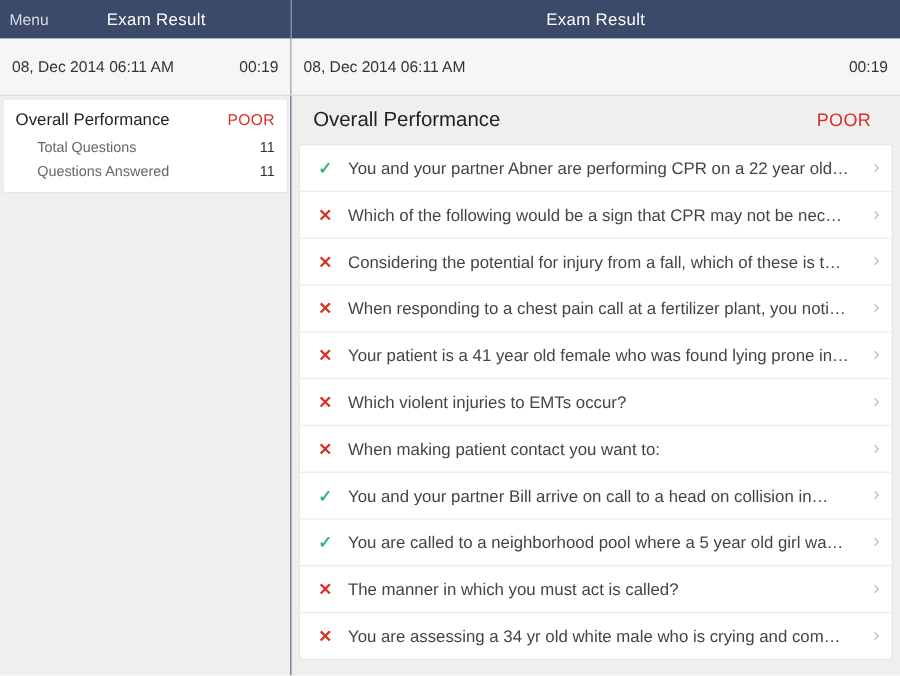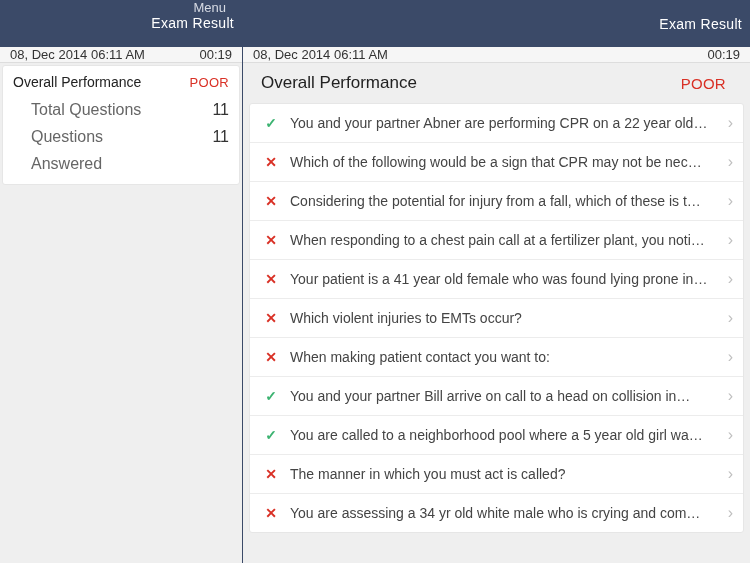--- a/index.html
+++ b/index.html
@@ -9,56 +9,55 @@
       width: 750px;
       height: 563px;
       overflow: hidden;
       display: flex;
     }
     .left-panel { width: 243px; height: 100%; background: #efefef; display: flex; flex-direction: column; border-right: 1px solid #3b4a68; }
     .right-panel { flex: 1; height: 100%; background: #efefef; display: flex; flex-direction: column; }
     .header {
       background: #3b4a68;
       color: #fff;
-      height: 47px;
+      height: 32px;
       display: flex;
-      align-items: flex-end;
+      align-items: center;
       padding: 0 8px;
       font-size: 14px;
       position: relative;
-      flex-direction: column;
     }
     .header.left .menu-btn { font-size: 13px; color: #d7dbe4; margin-right: 8px; }
     .header .title { font-weight: 400; letter-spacing: 0.3px; }
     .header.left .title { flex: 1; text-align: center; margin-left: -22px; }
     .header.right { justify-content: center; }
     .sub-bar {
       background: #f6f6f6;
       border-bottom: 1px solid #ddd;
-      padding: 0 10px;
+      padding: 16px 10px;
       display: flex;
       justify-content: space-between;
       align-items: center;
       font-size: 13px;
       color: #333;
     }
     .sub-bar .date { color: #333; }
     .sub-bar .timer { color: #333; }
     .perf-card {
       background: #fff;
       border: 1px solid #e6e6e6;
       border-radius: 3px;
       margin: 2px;
       padding: 8px 10px 6px 10px;
     }
     .perf-header { display: flex; justify-content: space-between; align-items: center; margin-bottom: 6px; }
     .perf-title { font-size: 14px; color: #222; }
     .perf-status { color: #d93025; font-size: 13px; font-weight: 400; letter-spacing: 0.3px; }
     .stats { padding-left: 18px; }
-    .stat-row { display: flex; font-size: 16px; color: #666; line-height: 1.7; }
+    .stat-row { display: flex; font-size: 12px; color: #666; line-height: 1.7; }
     .stat-label { flex: 1; }
     .stat-value { width: 55px; color: #333; text-align: right; }
     .right-body { flex: 1; overflow: hidden; padding: 0 2px; }
     .perf-header-right {
       display: flex;
       justify-content: space-between;
       align-items: center;
       padding: 10px 22px 10px 16px;
       font-size: 17px;
       color: #222;

